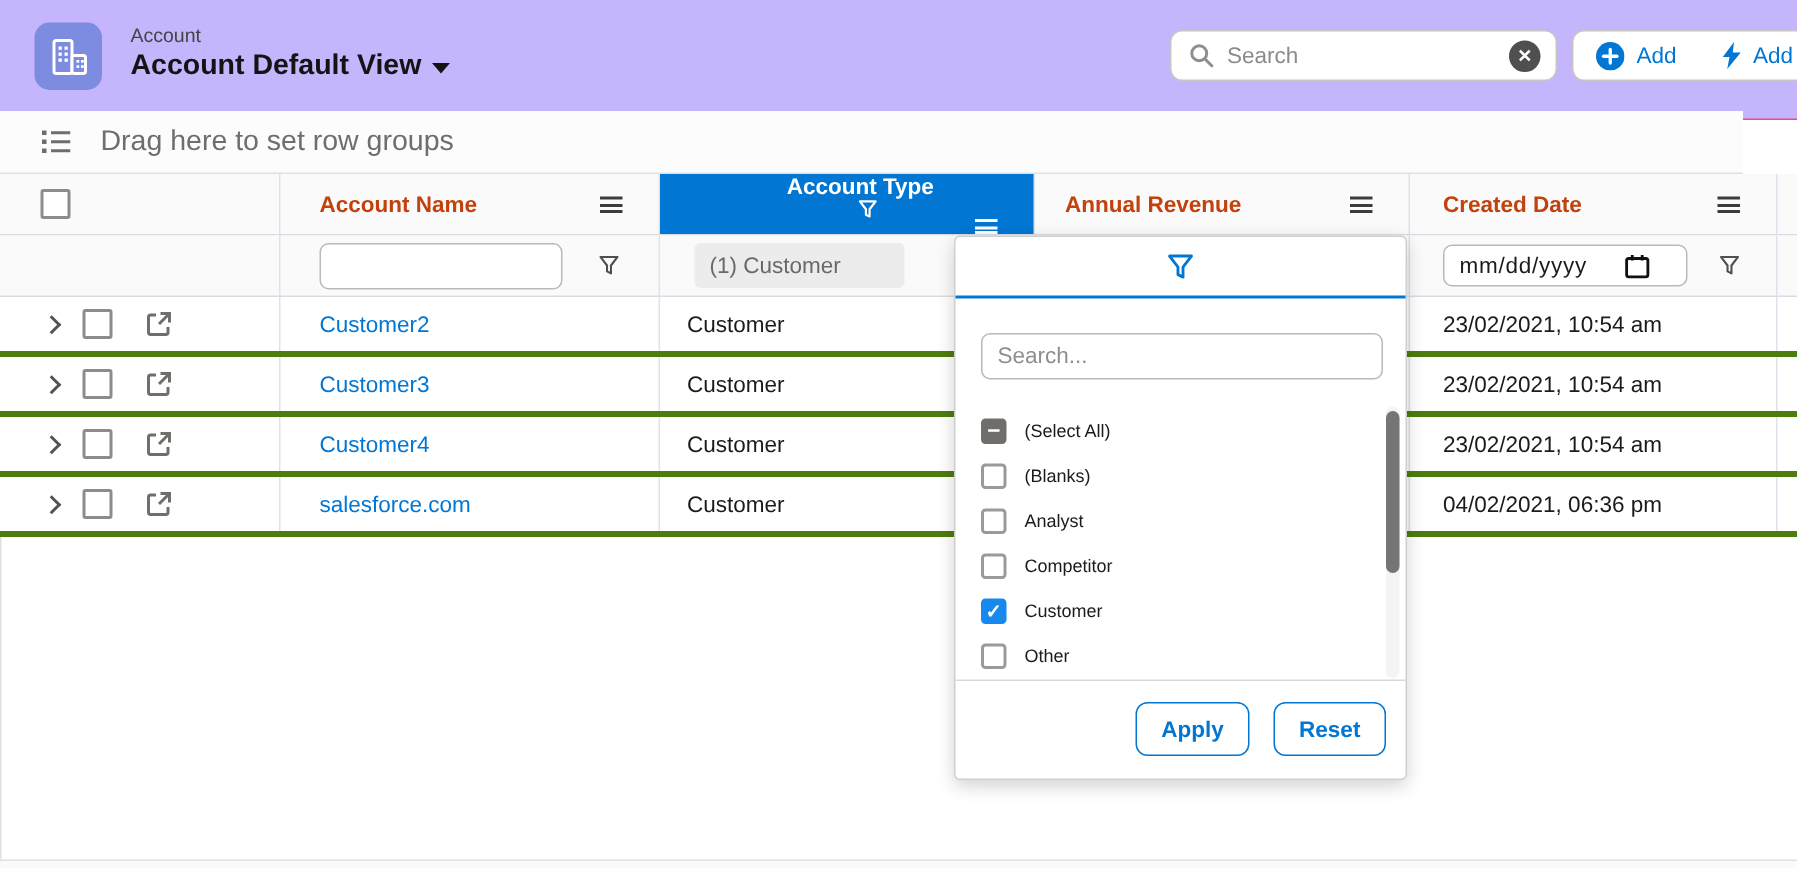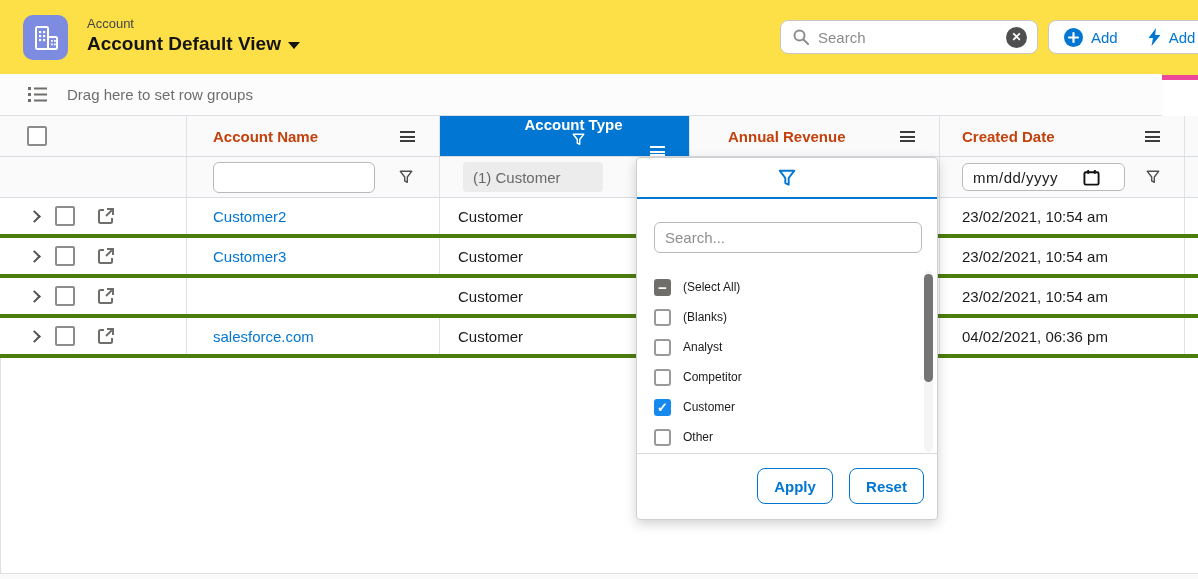--- a/index.html
+++ b/index.html
@@ -2,42 +2,42 @@
 <html><head>
 <meta charset="utf-8">
 <style>
   * { margin:0; padding:0; box-sizing:border-box; }
   html,body { width:1198px; height:579px; background:#fff; overflow:hidden;
     font-family:"Liberation Sans", sans-serif; color:#181818; }
   .abs { position:absolute; }
   .stage { position:relative; width:1198px; height:579px; background:#fff; }
 
   
-  .topbar { left:0; top:0; width:1198px; height:80px; background:#fde047; border-bottom:5px solid #ec4899; }
+  .topbar { left:0; top:0; width:1198px; height:80px; background:#c4b5fd; border-bottom:1px solid #ec4899; }
   .obj-icon { left:23px; top:15px; width:45px; height:45px; border-radius:10px; background:#7d8ce0;
     display:flex; align-items:center; justify-content:center; }
   .entity-label { left:87px; top:16px; font-size:13px; color:#444; }
   .view-title { left:87px; top:33px; font-size:19px; font-weight:bold; color:#141414; display:flex; align-items:center; gap:7px;}
   .caret-down { width:0; height:0; border-left:6px solid transparent; border-right:6px solid transparent; border-top:7px solid #141414; margin-top:3px;}
   .search-box { left:780px; top:20px; width:258px; height:34px; border:1px solid #c9c7c5; border-radius:8px;
     background:#fff; display:flex; align-items:center; padding:0 10px 0 12px; }
   .search-box input { border:none; outline:none; flex:1; font-size:15px; color:#181818; margin-left:9px; min-width:0;
     font-family:"Liberation Sans",sans-serif;}
   .search-box input::placeholder { color:#8b8b8b; }
   .clear-btn { width:21px; height:21px; border-radius:50%; background:#4f4f4f; color:#fff; display:flex;
     align-items:center; justify-content:center; font-size:12px; font-weight:bold; cursor:pointer; flex:0 0 auto;}
   .btn-group { left:1048px; top:20px; width:170px; height:34px; border:1px solid #c9c7c5; border-radius:8px 0 0 8px;
     background:#fff; display:flex; align-items:stretch; overflow:hidden;}
   .tb-btn { display:flex; align-items:center; gap:8px; padding:0 15px; font-size:15px; color:#0176d3; cursor:pointer; white-space:nowrap;}
   .vdivider { width:1px; background:#d8d8d8; }
 
   
   .grid-area { left:0; top:74px; width:1198px; height:505px; border-left:1px solid #dcdfe4; }
   .rowgroup-bar { left:0; top:74px; width:1162px; height:42px; background:#fcfcfc; border-bottom:1px solid #dcdfe4;
-    display:flex; align-items:center; gap:20px; padding-left:28px; color:#6f6e6c; font-size:15px;}
+    display:flex; align-items:center; gap:20px; padding-left:28px; color:#6f6e6c; font-size:19px;}
   .hdr-row { left:0; top:116px; width:1198px; height:41px; background:#fafafa; border-bottom:1px solid #d9dde3; }
   .flt-row { left:0; top:157px; width:1198px; height:41px; background:#fafafa; border-bottom:1px solid #d9dde3; }
   .cell { position:absolute; top:0; height:100%; display:flex; align-items:center; border-right:1px solid #dde2eb; }
   .hdr-label { font-size:15px; font-weight:bold; color:#c2410c; }
   .hdr-blue { background:#0176d3;flex-direction:column; }
   .hdr-blue .hdr-label { color:#fff; }
   .burger { margin-left:auto; margin-right:24px; width:15px; height:11px; border-top:2px solid #3c3c3c;
     border-bottom:2px solid #3c3c3c; position:relative; cursor:pointer;}
   .burger::after { content:""; position:absolute; left:0; right:0; top:3.5px; border-top:2px solid #3c3c3c; }
   .burger.white, .burger.white::after { border-color:#fff; }
@@ -163,21 +163,21 @@
       <span class="hdr-label">Account Name</span>
       <span class="burger"></span>
     </div>
     <div class="cell hdr-blue" style="left:440px;width:250px;padding-left:18px;">
       <span class="hdr-label">Account Type</span>
       <svg width="15" height="15" viewBox="0 0 16 16" style="margin-left:10px;">
         <path d="M1.5 1.5 H14.5 L9.5 8 V14 L6.5 12.5 V8 Z" fill="none" stroke="#fff" stroke-width="1.8" stroke-linejoin="round"></path>
       </svg>
       <span class="burger white"></span>
     </div>
-    <div class="cell" style="left:690px;width:250px;padding-left:38px;">
+    <div class="cell" style="left:690px;width:250px;padding-left:20px;">
       <span class="hdr-label">Annual Revenue</span>
       <span class="burger"></span>
     </div>
     <div class="cell" style="left:940px;width:245px;padding-left:22px;">
       <span class="hdr-label">Created Date</span>
       <span class="burger"></span>
     </div>
     <div class="cell" style="left:1185px;width:13px;border-right:none;"></div>
   </div>
 
@@ -256,20 +256,23 @@
   <div class="row" style="top:278px;">
     <div class="cell" style="left:0;width:187px;gap:0;">
       <span class="chev" style="margin-left:30px;"></span>
       <span class="checkbox" style="margin-left:16px;"></span>
       <svg width="18" height="18" viewBox="0 0 18 18" style="margin-left:22px;">
         <path d="M7 3 H3.5 A1.5 1.5 0 0 0 2 4.5 V14.5 A1.5 1.5 0 0 0 3.5 16 H13.5 A1.5 1.5 0 0 0 15 14.5 V11" fill="none" stroke="#706e6b" stroke-width="2"></path>
         <path d="M10 2 H16 V8" fill="none" stroke="#706e6b" stroke-width="2"></path>
         <line x1="16" y1="2" x2="9" y2="9" stroke="#706e6b" stroke-width="2"></line>
       </svg>
     </div>
+    <div class="cell" style="left:187px;width:253px;padding-left:26px;">
+      <span class="link">Customer4</span>
+    </div>
     <div class="cell" style="left:440px;width:250px;padding-left:18px;">
       <span class="cell-text">Customer</span>
     </div>
     <div class="cell" style="left:690px;width:250px;"></div>
     <div class="cell" style="left:940px;width:245px;padding-left:22px;">
       <span class="cell-text">23/02/2021, 10:54 am</span>
     </div>
   </div>
 
   <div class="row" style="top:318px;">

